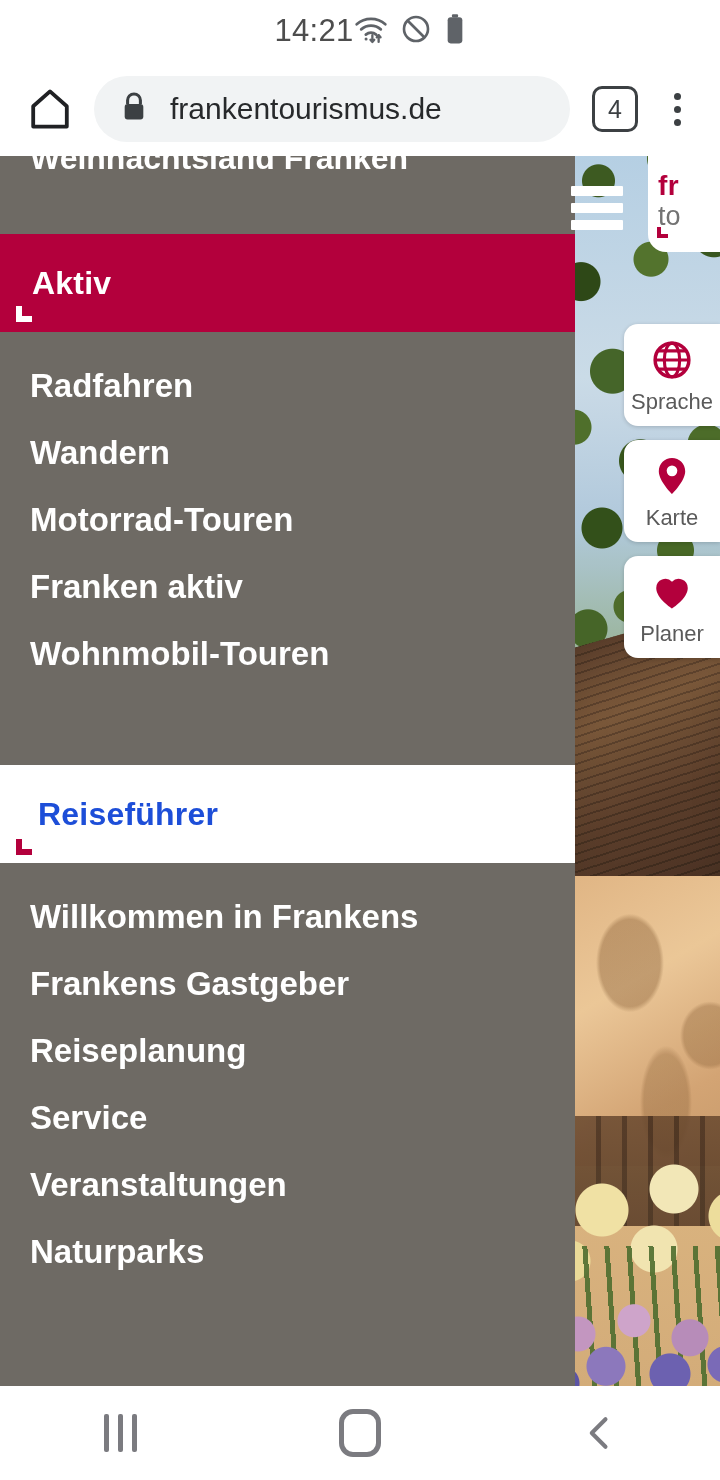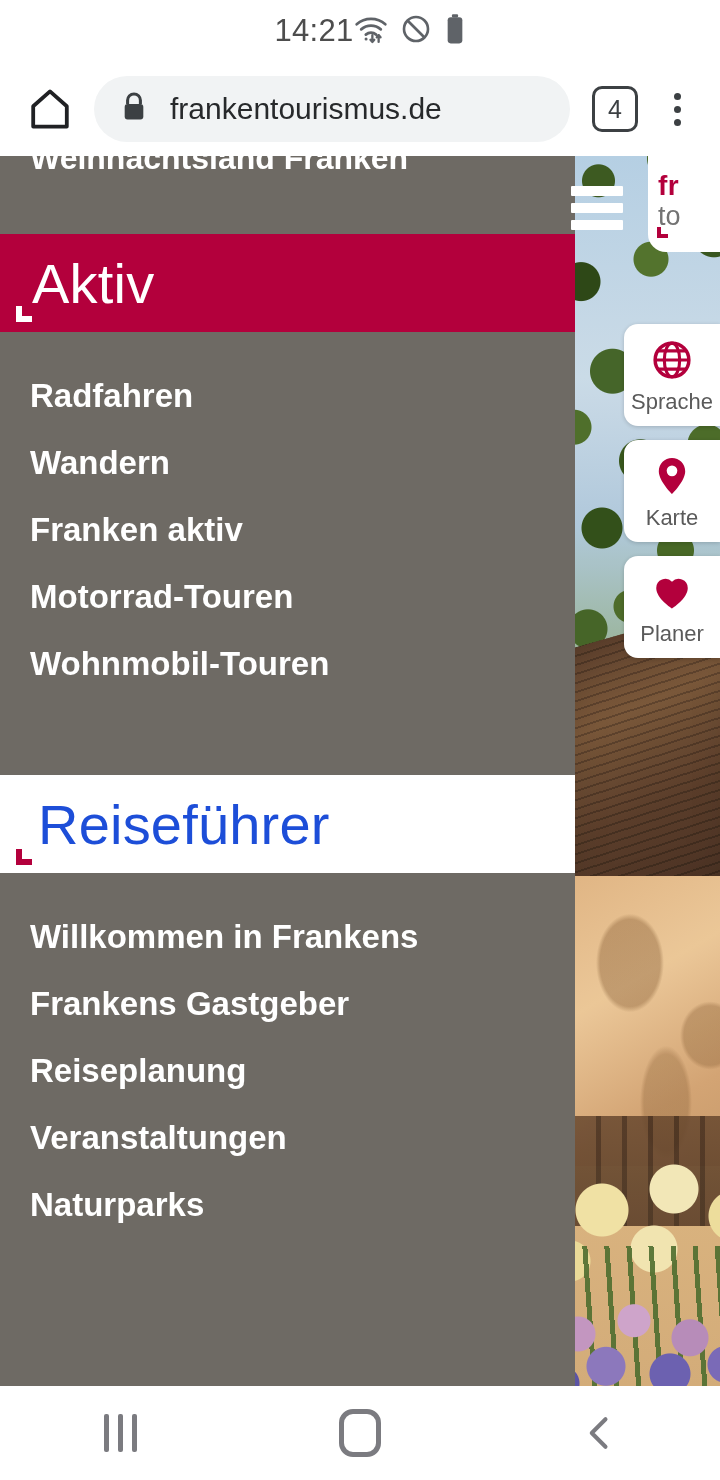--- a/index.html
+++ b/index.html
@@ -218,30 +218,30 @@
     padding-left:32px;
   }
   .section-head.active {
     background:#b3003c;
     margin-top:0;
   }
   .section-head.plain {
     background:#ffffff;
     padding-left:38px;
   }
-  .section-title { font-size:56px; color:#ffffff; font-weight:400; letter-spacing:.2px; }
+  .section-title { font-size:32px; color:#ffffff; font-weight:700; letter-spacing:.2px; }
   .section-head.plain .section-title { color:#1d4ed8; }
   .corner-l {
     position:absolute; left:16px; bottom:10px;
     width:16px; height:16px;
     border-left:6px solid #ffffff; border-bottom:6px solid #ffffff;
   }
   .section-head.plain .corner-l { border-color:#b3003c; left:16px; bottom:8px; }
 
-  .menu-list { padding:30px 0 0 0; }
+  .menu-list { padding:20px 0 0 0; }
   .menu-item {
     font-size:33px; font-weight:bold; color:#ffffff;
     padding:0 0 0 30px;
     height:67px;
     display:flex; align-items:center;
     white-space:nowrap;
   }
 
   .gap-block { height:78px; }
 
@@ -380,35 +380,36 @@
 
     <div class="gap-block"></div>
 
     <div class="section-head active">
       <span class="section-title">Aktiv</span>
       <span class="corner-l"></span>
     </div>
     <div class="menu-list">
       <div class="menu-item">Radfahren</div>
       <div class="menu-item">Wandern</div>
+      <div class="menu-item">Motorrad-Touren</div>
       <div class="menu-item">Franken aktiv</div>
-      <div class="menu-item">Motorrad-Touren</div>
       <div class="menu-item">Wohnmobil-Touren</div>
     </div>
 
     <div class="gap-block"></div>
 
     <div class="section-head plain">
       <span class="section-title">Reiseführer</span>
       <span class="corner-l"></span>
     </div>
     <div class="menu-list">
       <div class="menu-item">Willkommen in Frankens</div>
       <div class="menu-item">Frankens Gastgeber</div>
       <div class="menu-item">Reiseplanung</div>
+      <div class="menu-item">Service</div>
       <div class="menu-item">Veranstaltungen</div>
       <div class="menu-item">Naturparks</div>
     </div>
   </div>
 </div>
 
 <div class="navbar">
   <div class="nav-btn">
     <span class="recents">
         <i></i>

